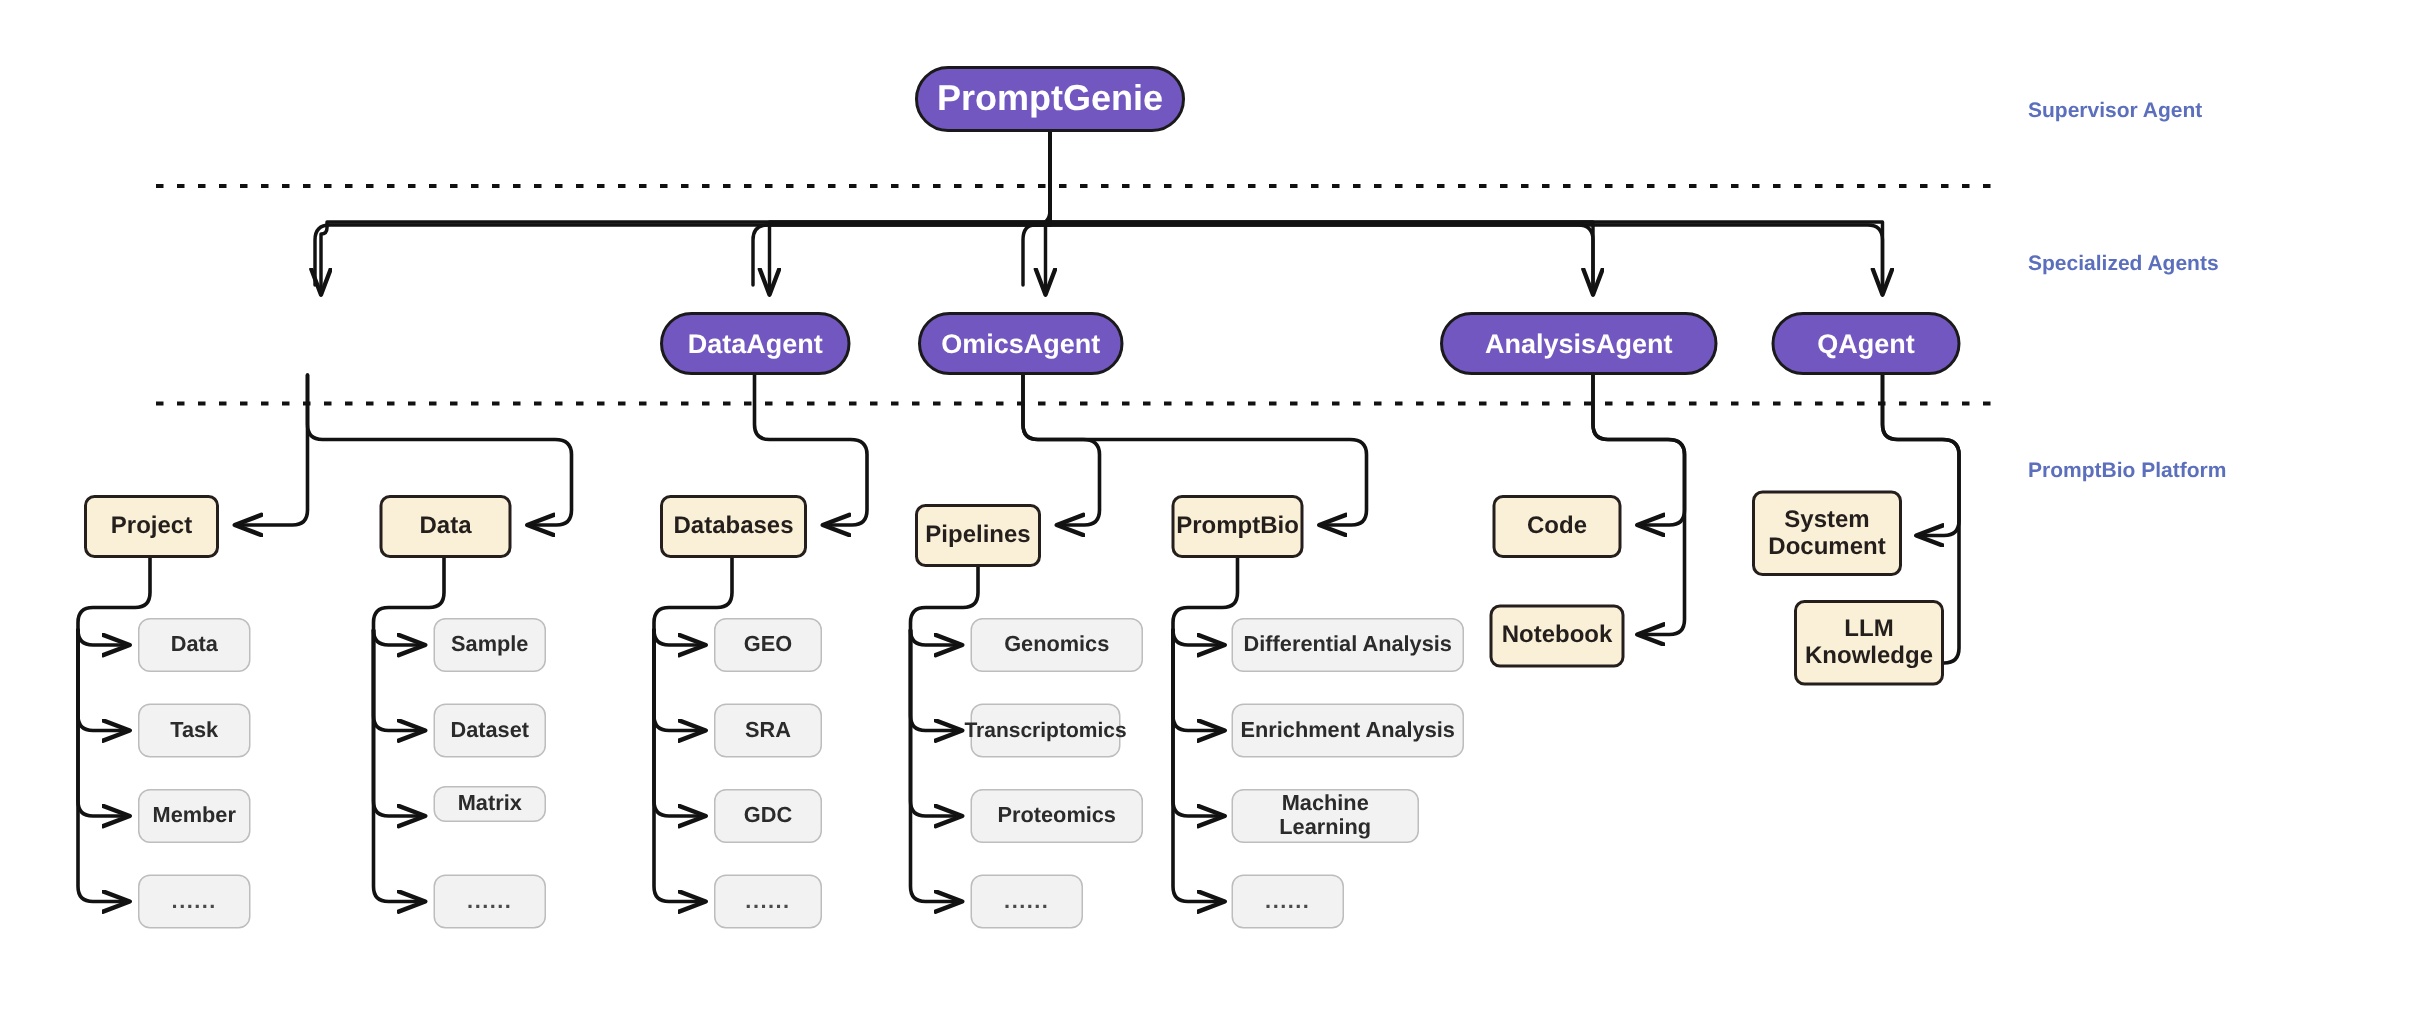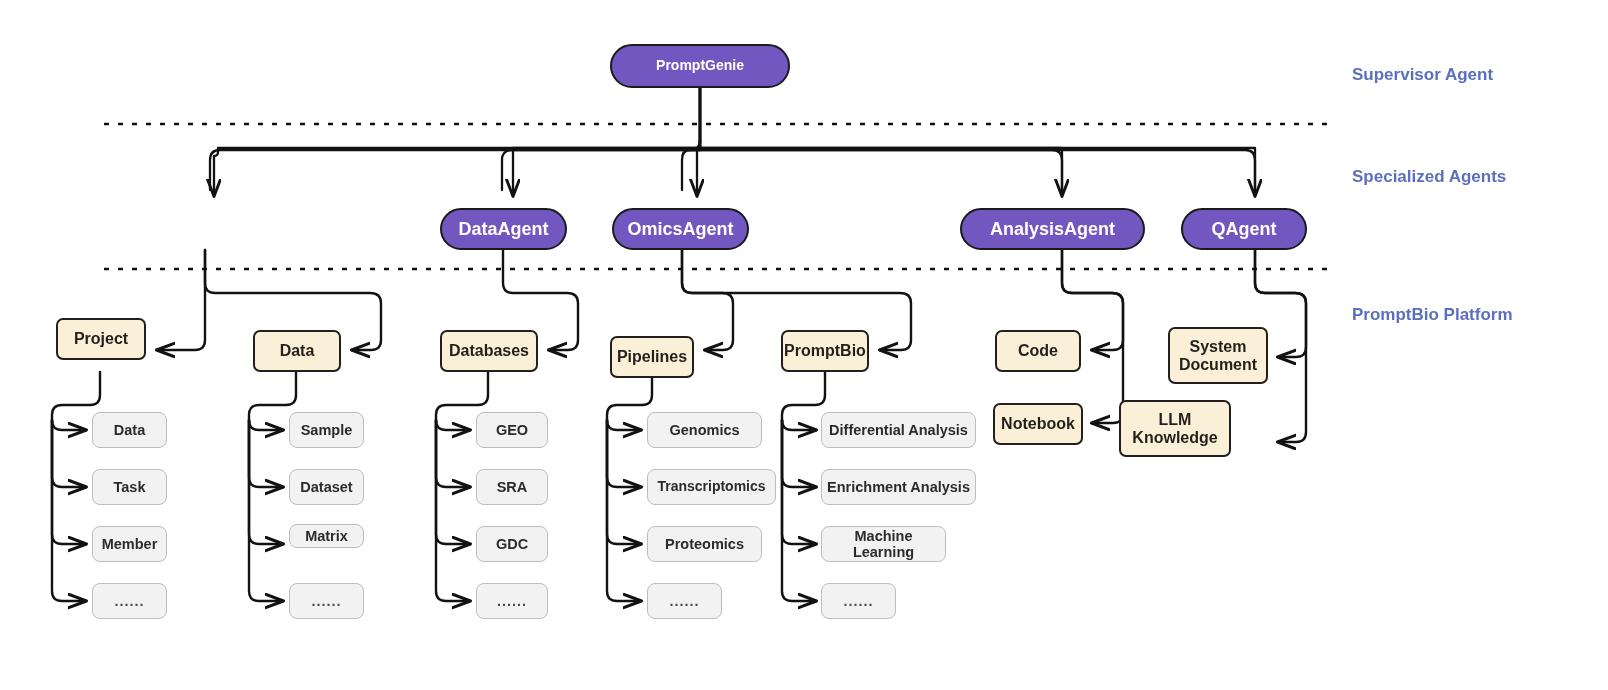--- a/index.html
+++ b/index.html
@@ -6,35 +6,35 @@
   body{width:1608px;height:690px;font-family:"Liberation Sans",sans-serif;}
   #stage{position:relative;width:1608px;height:690px;overflow:hidden;background:#fff;}
   #wires{position:absolute;left:0;top:0;width:1608px;height:690px;pointer-events:none;}
 
   .node{position:absolute;box-sizing:border-box;display:flex;align-items:center;
         justify-content:center;text-align:center;line-height:1.12;}
 
   
   .pill{background:#7257c0;border:2.5px solid #1a1a1a;border-radius:40px;
         color:#ffffff;font-weight:bold;}
-  .pill.supervisor{font-size:14px;}
+  .pill.supervisor{font-size:24px;}
   .pill.agent{font-size:18px;}
 
   
   .tan{background:#faf0d7;border:2.5px solid #241f1c;border-radius:7px;
        color:#241f1c;font-weight:bold;font-size:16px;}
   .tan.two-line{font-size:16px;}
 
   
   .leaf{background:#f2f2f2;border:1.6px solid #bdbdbd;border-radius:8px;
         color:#2b2b2b;font-weight:bold;font-size:14.5px;}
   .leaf.dots{color:#4a4a4a;letter-spacing:1px;}
 
   
-  .band-label{position:absolute;color:#5b6fbd;font-weight:bold;font-size:17px;
+  .band-label{position:absolute;color:#5b6fbd;font-weight:bold;font-size:14px;
               white-space:nowrap;}
 </style>
 </head>
 <body>
 
 <div id="stage">
 
   <svg id="wires" viewBox="0 0 1608 690" xmlns="http://www.w3.org/2000/svg">
     <defs>
       <marker id="ah" markerWidth="9" markerHeight="9" refX="7.6" refY="3.2" orient="auto" markerUnits="strokeWidth">
@@ -115,47 +115,47 @@
   <div class="band-label" style="left:1352px;top:167px;">Specialized Agents</div>
   <div class="band-label" style="left:1352px;top:305px;">PromptBio Platform</div>
 
   <div class="node pill supervisor" style="left:610px;top:44px;width:180px;height:44px;">PromptGenie</div>
 
   <div class="node pill agent" style="left:440px;top:208px;width:127px;height:42px;">DataAgent</div>
   <div class="node pill agent" style="left:612px;top:208px;width:137px;height:42px;">OmicsAgent</div>
   <div class="node pill agent" style="left:1181px;top:208px;width:126px;height:42px;">QAgent</div>
   <div class="node pill agent" style="left:960px;top:208px;width:185px;height:42px;">AnalysisAgent</div>
 
-  <div class="node tan" style="left:56px;top:318px;width:90px;height:42px;">Project</div>
+  <div class="node tan" style="left:56px;top:330px;width:90px;height:42px;">Project</div>
   <div class="node tan" style="left:253px;top:330px;width:88px;height:42px;">Data</div>
   <div class="node tan" style="left:440px;top:330px;width:98px;height:42px;">Databases</div>
   <div class="node tan" style="left:610px;top:336px;width:84px;height:42px;">Pipelines</div>
   <div class="node tan" style="left:781px;top:330px;width:88px;height:42px;">PromptBio</div>
   <div class="node tan" style="left:995px;top:330px;width:86px;height:42px;">Code</div>
   <div class="node tan" style="left:993px;top:403px;width:90px;height:42px;">Notebook</div>
   <div class="node tan two-line" style="left:1168px;top:327px;width:100px;height:57px;">System Document</div>
-  <div class="node tan two-line" style="left:1119px;top:400px;width:112px;height:57px;">LLM Knowledge</div>
+  <div class="node tan two-line" style="left:1196px;top:400px;width:100px;height:57px;">LLM Knowledge</div>
 
   <div class="node leaf" style="left:92px;top:412px;width:75px;height:36px;">Data</div>
   <div class="node leaf" style="left:92px;top:469px;width:75px;height:36px;">Task</div>
   <div class="node leaf" style="left:92px;top:526px;width:75px;height:36px;">Member</div>
   <div class="node leaf dots" style="left:92px;top:583px;width:75px;height:36px;">......</div>
 
   <div class="node leaf" style="left:289px;top:412px;width:75px;height:36px;">Sample</div>
   <div class="node leaf" style="left:289px;top:469px;width:75px;height:36px;">Dataset</div>
   <div class="node leaf" style="left:289px;top:524px;width:75px;height:24px;">Matrix</div>
   <div class="node leaf dots" style="left:289px;top:583px;width:75px;height:36px;">......</div>
 
   <div class="node leaf" style="left:476px;top:412px;width:72px;height:36px;">GEO</div>
   <div class="node leaf" style="left:476px;top:469px;width:72px;height:36px;">SRA</div>
   <div class="node leaf" style="left:476px;top:526px;width:72px;height:36px;">GDC</div>
   <div class="node leaf dots" style="left:476px;top:583px;width:72px;height:36px;">......</div>
 
   <div class="node leaf" style="left:647px;top:412px;width:115px;height:36px;">Genomics</div>
-  <div class="node leaf" style="left:647px;top:469px;width:129px;height:36px;font-size:14px;">Transcriptomics</div>
+  <div class="node leaf" style="left:647px;top:469px;width:100px;height:36px;font-size:14px;">Transcriptomics</div>
   <div class="node leaf" style="left:647px;top:526px;width:115px;height:36px;">Proteomics</div>
   <div class="node leaf dots" style="left:647px;top:583px;width:75px;height:36px;">......</div>
 
   <div class="node leaf" style="left:821px;top:412px;width:155px;height:36px;">Differential Analysis</div>
   <div class="node leaf" style="left:821px;top:469px;width:155px;height:36px;">Enrichment Analysis</div>
   <div class="node leaf" style="left:821px;top:526px;width:125px;height:36px;">Machine Learning</div>
   <div class="node leaf dots" style="left:821px;top:583px;width:75px;height:36px;">......</div>
 
 </div>
 

